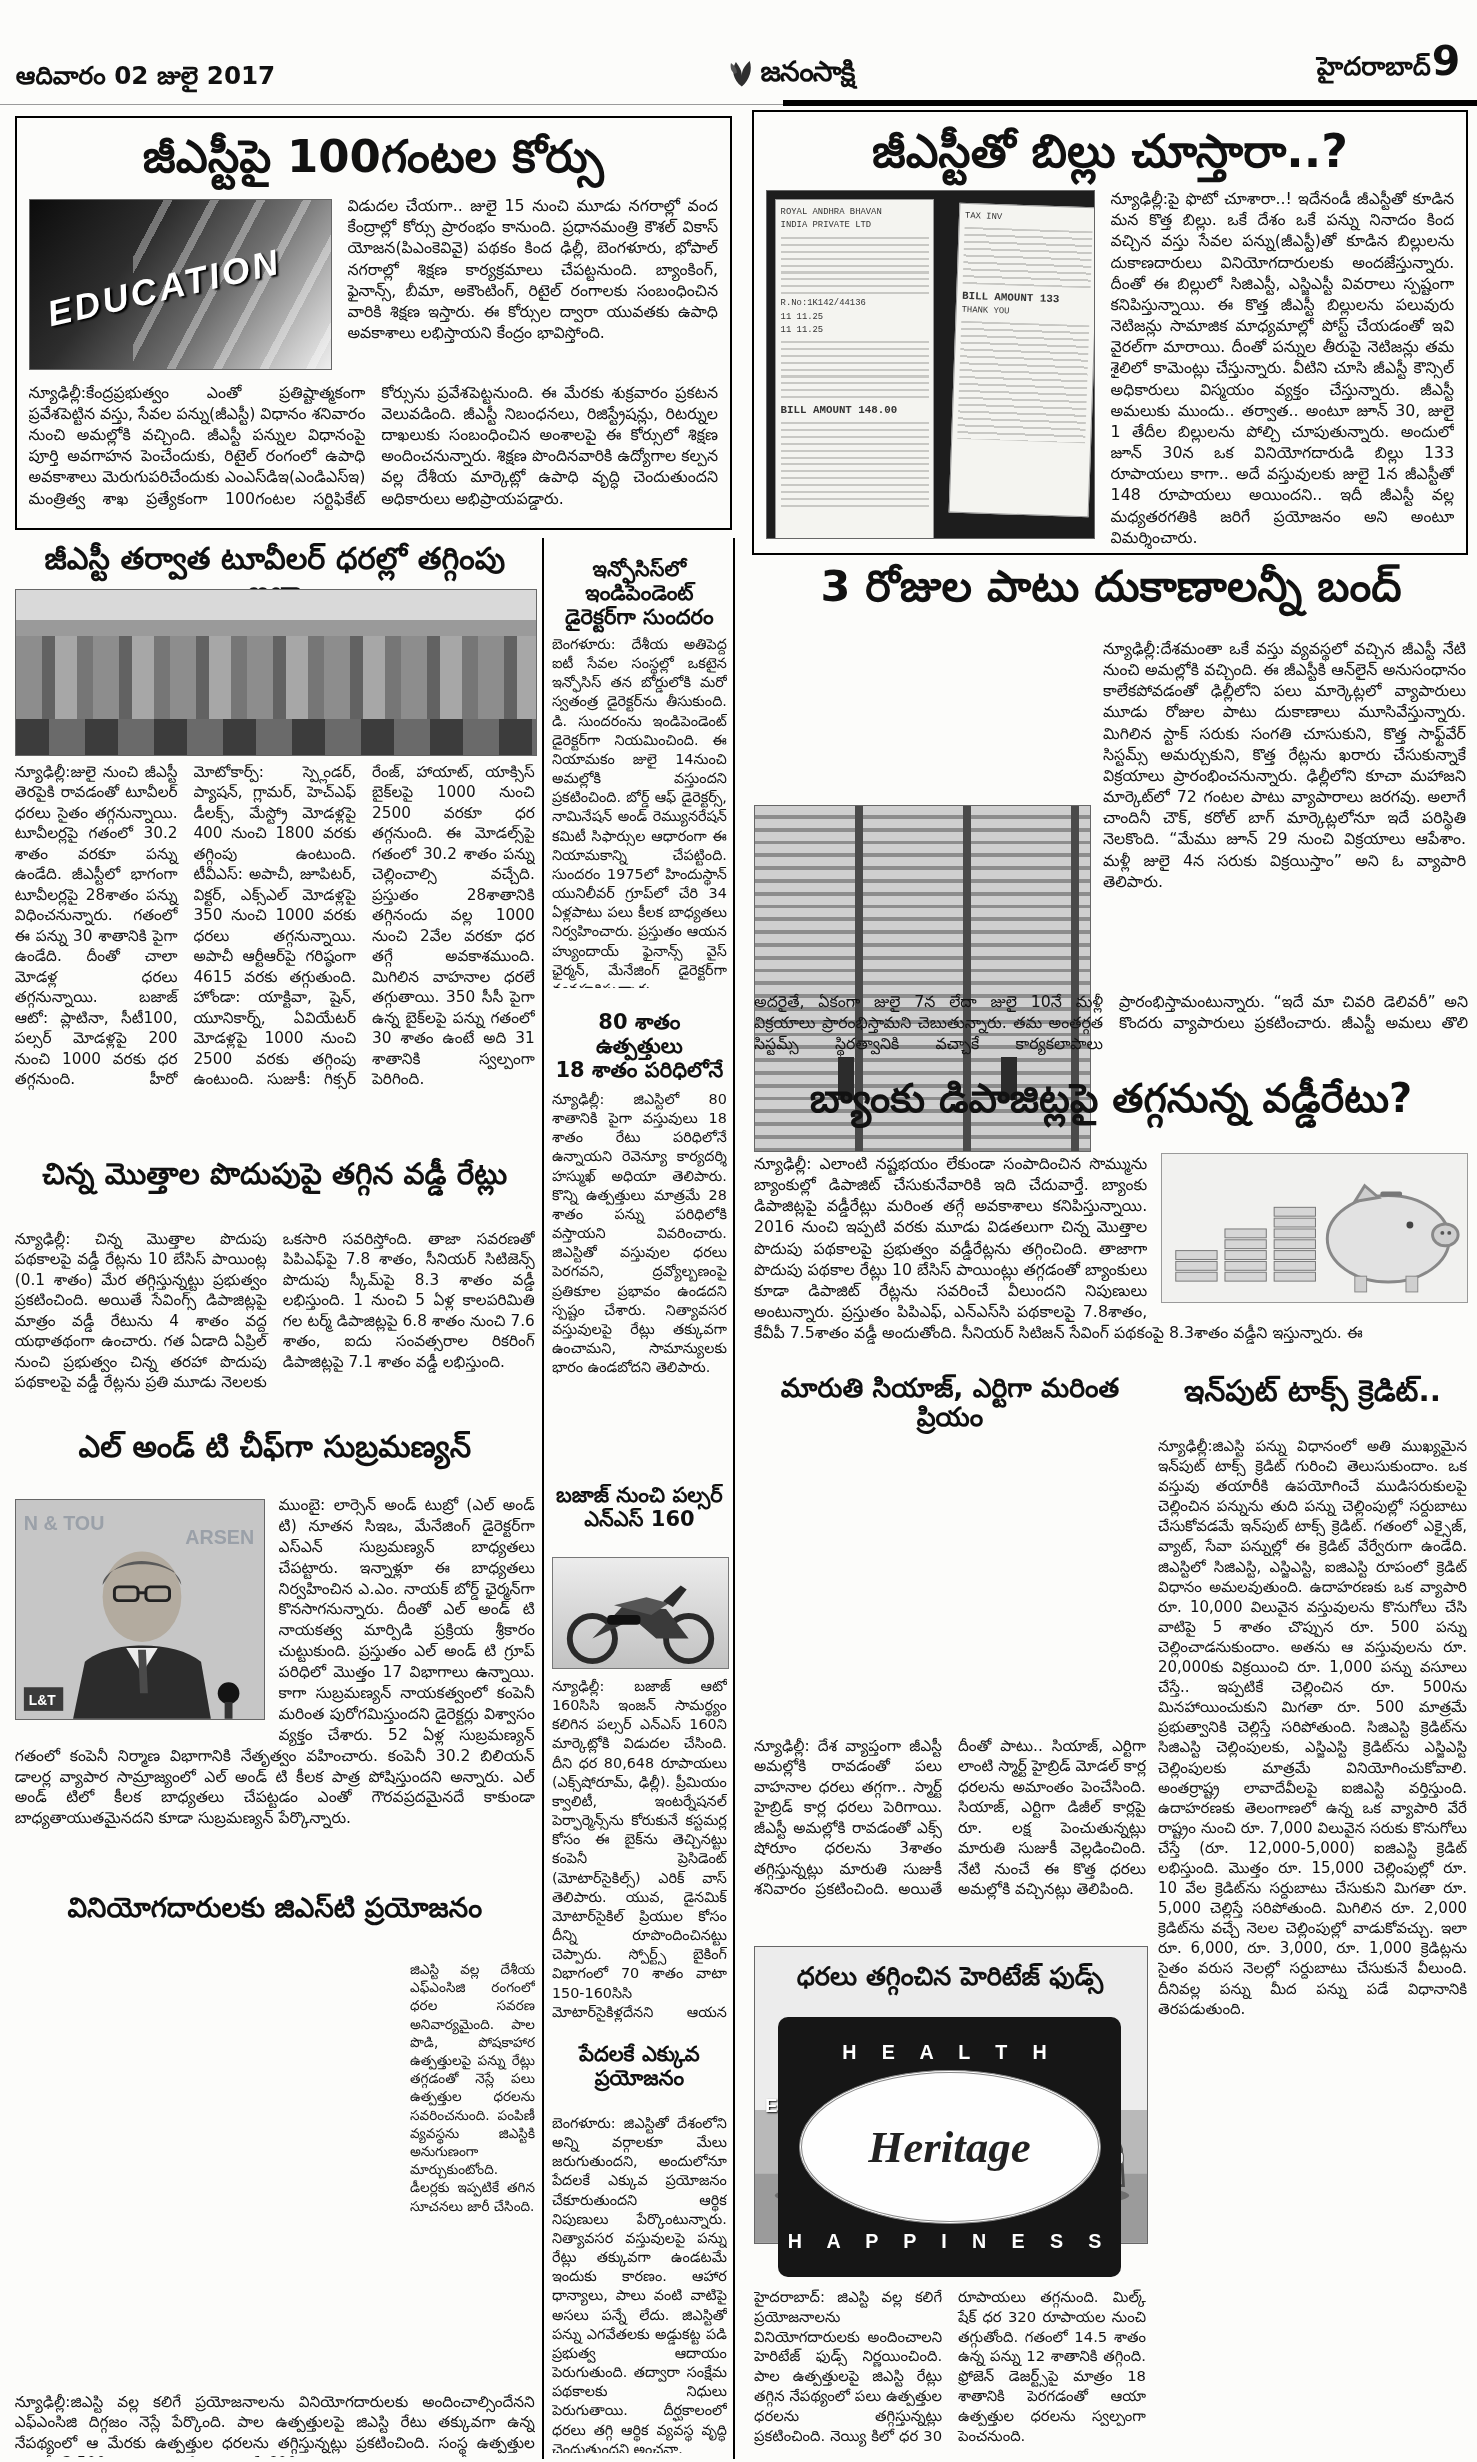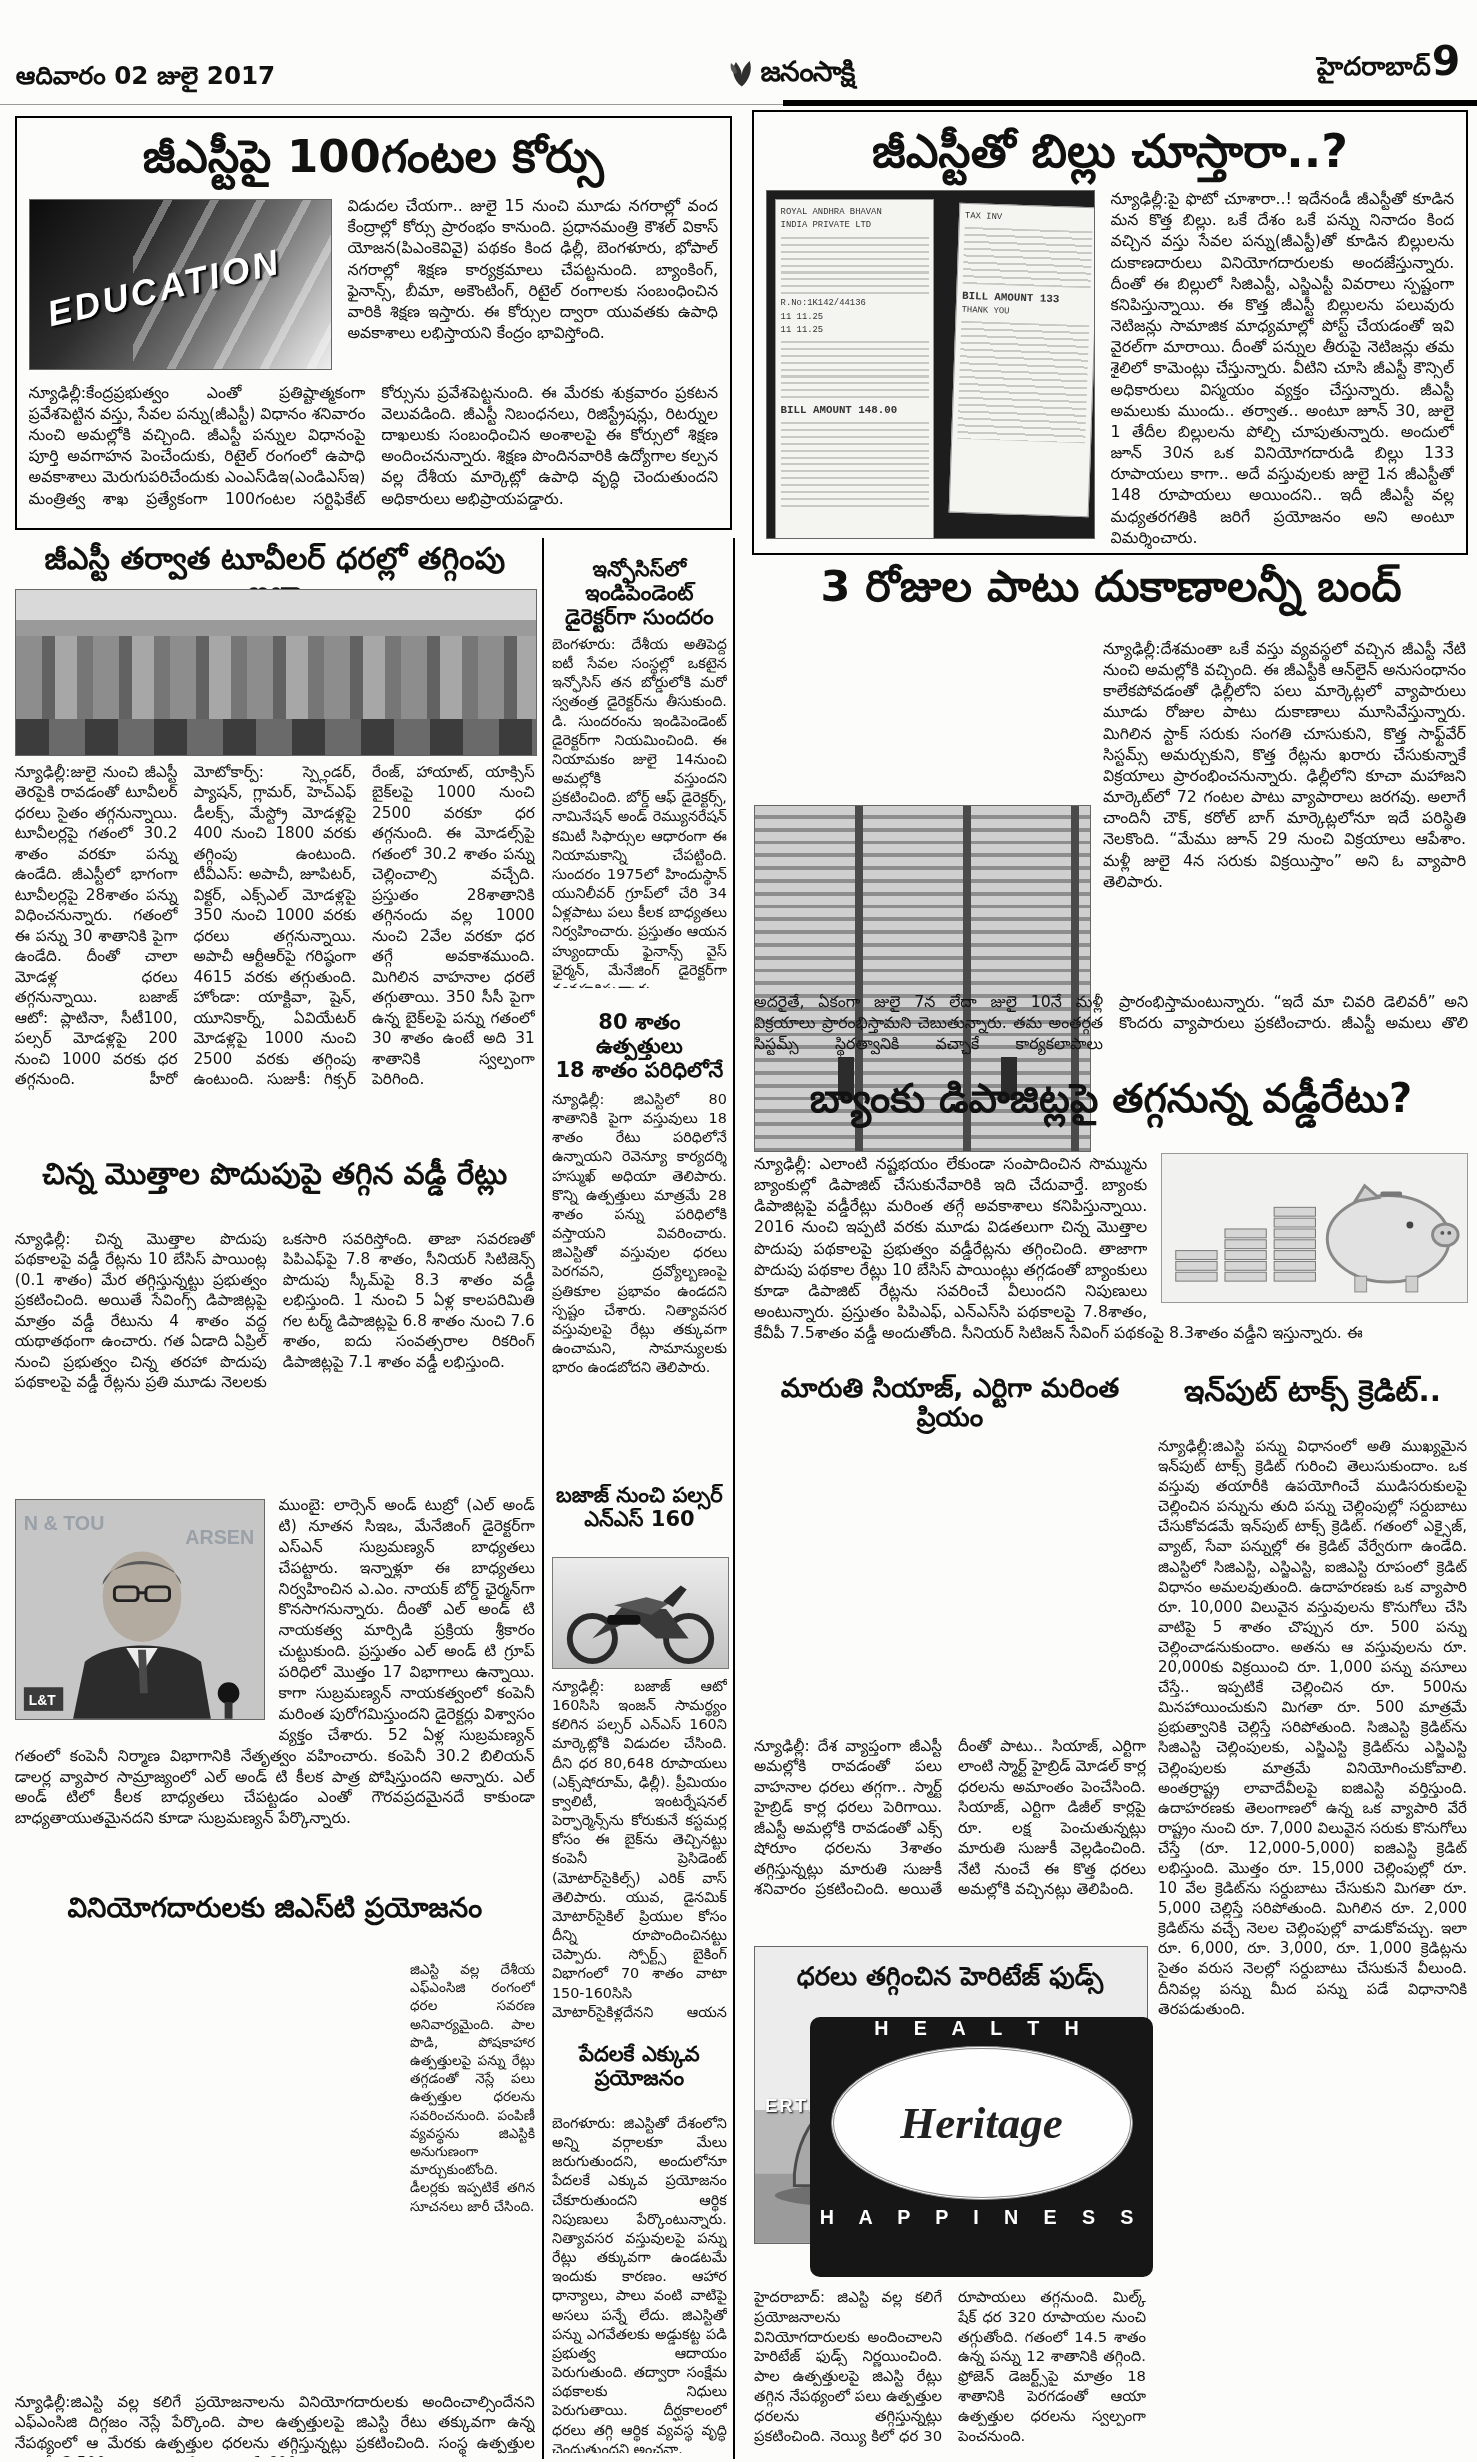--- a/index.html
+++ b/index.html
@@ -76,21 +76,21 @@
   .piggy-wrap{float:right;width:305px;height:148px;margin:0 0 5.9px 13.8px;background:#f1f1ef;border:1px solid #999;}
   
   .maruti-head{left:754px;top:1373px;width:392px;font-size:26.6px;}
   .car-photo{left:754px;top:1432px;width:392px;height:296px;background:linear-gradient(180deg,#ececec 0 55%,#b9b9b9 55% 100%);}
   .car-badge{position:absolute;left:9.9px;top:148px;color:#fff;font-weight:bold;font-size:18.7px;
      letter-spacing:2px;font-family:"Liberation Sans",sans-serif;text-shadow:1px 1px 2px #000;}
   .maruti-body{left:754px;top:1736px;width:392px;height:219px;font-size:15.3px;}
   
   .heritage-head{left:754px;top:1962px;width:392px;font-size:25.6px;}
   .heritage-logo{left:778px;top:2017px;width:343px;height:260px;background:#161616;border-radius:9.9px;
-     display:flex;flex-direction:column;align-items:center;gap:5.9px;margin-left:32px;}
+     display:flex;flex-direction:column;align-items:center;justify-content:center;gap:5.9px;}
   .h-arc{color:#fff;font-family:"Liberation Sans",sans-serif;font-weight:bold;font-size:19.7px;letter-spacing:9.9px;}
   .h-oval{width:296px;height:148px;background:#fefefe;border-radius:50%;border:3.9px double #888;
      display:flex;align-items:center;justify-content:center;}
   .h-script{font-family:"Liberation Serif",serif;font-style:italic;font-weight:bold;font-size:45px;color:#222;}
   .heritage-body{left:754px;top:2287px;width:392px;height:169px;font-size:14.8px;}
   
   .itc-head{left:1158px;top:1375px;width:309px;font-size:29.6px;}
   .itc-body{left:1158px;top:1436px;width:309px;height:1021px;font-size:15px;}
   
   .sav-head{left:14.8px;top:1158px;width:520px;font-size:29.6px;}
@@ -281,20 +281,21 @@
     <div class="h-arc">H A P P I N E S S</div>
   </div>
   <div class="abs body-text cols2 heritage-body">హైదరాబాద్: జిఎస్టి వల్ల కలిగే ప్రయోజనాలను వినియోగదారులకు అందించాలని హెరిటేజ్ ఫుడ్స్ నిర్ణయించింది. పాల ఉత్పత్తులపై జిఎస్టి రేట్లు తగ్గిన నేపథ్యంలో పలు ఉత్పత్తుల ధరలను తగ్గిస్తున్నట్లు ప్రకటించింది. నెయ్యి కిలో ధర 30 రూపాయలు తగ్గనుంది. మిల్క్ షేక్ ధర 320 రూపాయల నుంచి తగ్గుతోంది. గతంలో 14.5 శాతం ఉన్న పన్ను 12 శాతానికి తగ్గింది. ఫ్రోజెన్ డెజర్ట్స్‌పై మాత్రం 18 శాతానికి పెరగడంతో ఆయా ఉత్పత్తుల ధరలను స్వల్పంగా పెంచనుంది.</div>
 
   <div class="abs headline itc-head">ఇన్‌పుట్ టాక్స్ క్రెడిట్..</div>
   <div class="abs body-text itc-body">న్యూఢిల్లీ:జిఎస్టి పన్ను విధానంలో అతి ముఖ్యమైన ఇన్‌పుట్ టాక్స్ క్రెడిట్ గురించి తెలుసుకుందాం. ఒక వస్తువు తయారీకి ఉపయోగించే ముడిసరుకులపై చెల్లించిన పన్నును తుది పన్ను చెల్లింపుల్లో సర్దుబాటు చేసుకోవడమే ఇన్‌పుట్ టాక్స్ క్రెడిట్. గతంలో ఎక్సైజ్, వ్యాట్, సేవా పన్నుల్లో ఈ క్రెడిట్ వేర్వేరుగా ఉండేది. జిఎస్టిలో సిజిఎస్టి, ఎస్జిఎస్టి, ఐజిఎస్టి రూపంలో క్రెడిట్ విధానం అమలవుతుంది. ఉదాహరణకు ఒక వ్యాపారి రూ. 10,000 విలువైన వస్తువులను కొనుగోలు చేసి వాటిపై 5 శాతం చొప్పున రూ. 500 పన్ను చెల్లించాడనుకుందాం. అతను ఆ వస్తువులను రూ. 20,000కు విక్రయించి రూ. 1,000 పన్ను వసూలు చేస్తే.. ఇప్పటికే చెల్లించిన రూ. 500ను మినహాయించుకుని మిగతా రూ. 500 మాత్రమే ప్రభుత్వానికి చెల్లిస్తే సరిపోతుంది. సిజిఎస్టి క్రెడిట్‌ను సిజిఎస్టి చెల్లింపులకు, ఎస్జిఎస్టి క్రెడిట్‌ను ఎస్జిఎస్టి చెల్లింపులకు మాత్రమే వినియోగించుకోవాలి. అంతర్రాష్ట్ర లావాదేవీలపై ఐజిఎస్టి వర్తిస్తుంది. ఉదాహరణకు తెలంగాణలో ఉన్న ఒక వ్యాపారి వేరే రాష్ట్రం నుంచి రూ. 7,000 విలువైన సరుకు కొనుగోలు చేస్తే (రూ. 12,000-5,000) ఐజిఎస్టి క్రెడిట్ లభిస్తుంది. మొత్తం రూ. 15,000 చెల్లింపుల్లో రూ. 10 వేల క్రెడిట్‌ను సర్దుబాటు చేసుకుని మిగతా రూ. 5,000 చెల్లిస్తే సరిపోతుంది. మిగిలిన రూ. 2,000 క్రెడిట్‌ను వచ్చే నెలల చెల్లింపుల్లో వాడుకోవచ్చు. ఇలా రూ. 6,000, రూ. 3,000, రూ. 1,000 క్రెడిట్లను సైతం వరుస నెలల్లో సర్దుబాటు చేసుకునే వీలుంది. దీనివల్ల పన్ను మీద పన్ను పడే విధానానికి తెరపడుతుంది.</div>
 
   <div class="abs headline sav-head">చిన్న మొత్తాల పొదుపుపై తగ్గిన వడ్డీ రేట్లు</div>
   <div class="abs body-text cols2 sav-body">న్యూఢిల్లీ: చిన్న మొత్తాల పొదుపు పథకాలపై వడ్డీ రేట్లను 10 బేసిస్ పాయింట్ల (0.1 శాతం) మేర తగ్గిస్తున్నట్టు ప్రభుత్వం ప్రకటించింది. అయితే సేవింగ్స్ డిపాజిట్లపై మాత్రం వడ్డీ రేటును 4 శాతం వద్ద యథాతథంగా ఉంచారు. గత ఏడాది ఏప్రిల్ నుంచి ప్రభుత్వం చిన్న తరహా పొదుపు పథకాలపై వడ్డీ రేట్లను ప్రతి మూడు నెలలకు ఒకసారి సవరిస్తోంది. తాజా సవరణతో పిపిఎఫ్‌పై 7.8 శాతం, సీనియర్ సిటిజెన్స్ పొదుపు స్కీమ్‌పై 8.3 శాతం వడ్డీ లభిస్తుంది. 1 నుంచి 5 ఏళ్ల కాలపరిమితి గల టర్మ్ డిపాజిట్లపై 6.8 శాతం నుంచి 7.6 శాతం, ఐదు సంవత్సరాల రికరింగ్ డిపాజిట్లపై 7.1 శాతం వడ్డీ లభిస్తుంది.</div>
 
+  <div class="abs headline lnt-head">ఎల్ అండ్ టి చీఫ్‌గా సుబ్రమణ్యన్</div>
   <div class="abs body-text lnt-body">
     <span class="photo lnt-photo" style="display:block;">
       <svg width="248" height="219" viewBox="0 0 252 222" style="font-size:15.8px">
         <rect width="252" height="222" fill="#c6c6c6"></rect>
         <text x="8" y="30" font-family="Liberation Sans,sans-serif" font-size="20" font-weight="bold" fill="#9aa0a8">N &amp; TOU</text>
         <text x="172" y="44" font-family="Liberation Sans,sans-serif" font-size="20" font-weight="bold" fill="#9aa0a8">ARSEN</text>
         <ellipse cx="128" cy="98" rx="40" ry="46" fill="#b3ab9f"></ellipse>
         <path d="M88 86 C90 58 166 58 168 86 L160 72 C140 58 112 58 96 74 Z" fill="#5a5a5a"></path>
         <rect x="100" y="88" width="24" height="14" rx="4" fill="none" stroke="#222" stroke-width="3"></rect>
         <rect x="132" y="88" width="24" height="14" rx="4" fill="none" stroke="#222" stroke-width="3"></rect>

